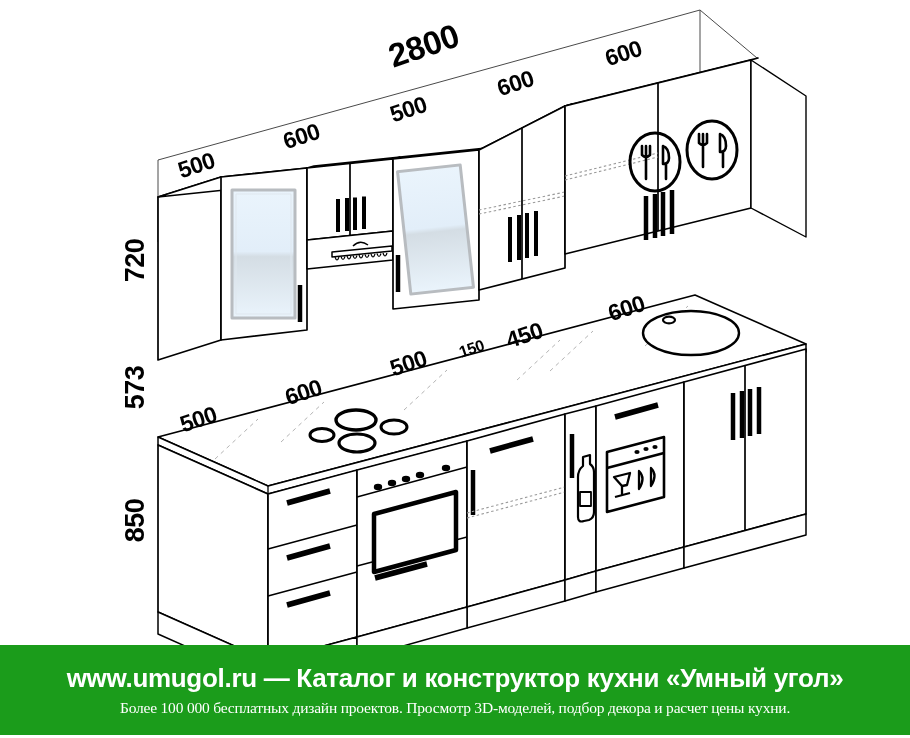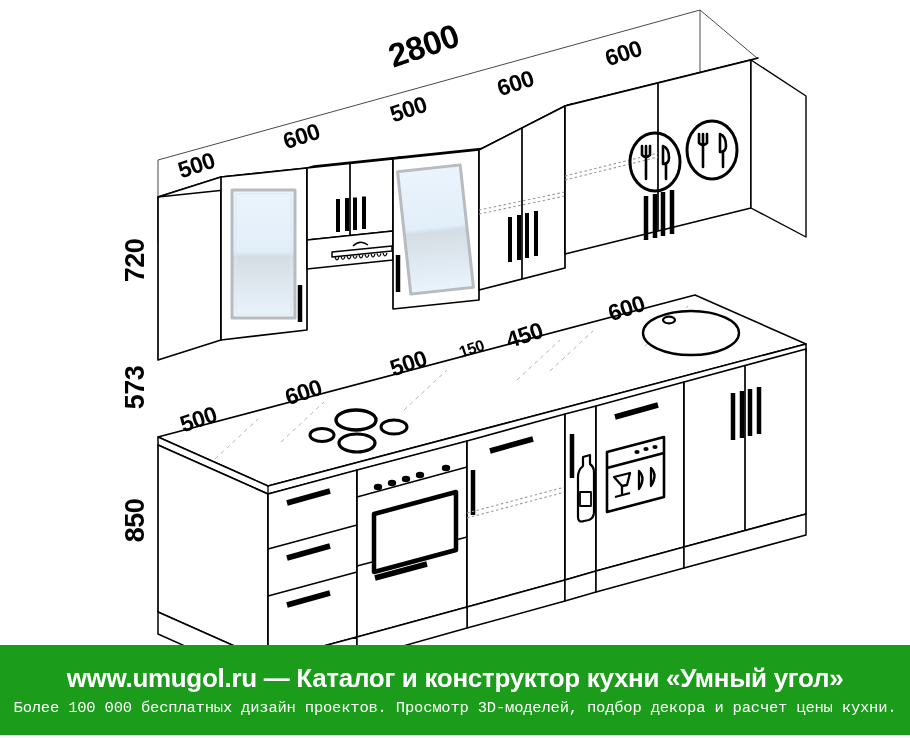--- a/index.html
+++ b/index.html
@@ -25,21 +25,21 @@
   
   #banner{position:absolute;left:0;top:645px;width:910px;height:90px;
           background:#1b9c1b;box-sizing:border-box;
           display:flex;flex-direction:column;
           align-items:center;justify-content:center;}
   #banner-line1{color:#ffffff;font-weight:bold;font-size:26px;
                 letter-spacing:-0.3px;white-space:nowrap;
                 font-family:"Liberation Sans", sans-serif;
                 margin-bottom:5px;}
   #banner-line2{color:#ffffff;font-size:15.5px;white-space:nowrap;
-                font-family:Liberation Mono, monospace;
+                font-family:Liberation Serif, serif;
                 letter-spacing:-0.2px;}
 </style>
 </head>
 <body>
 
 <div id="root">
 
   <div id="drawing">
   <svg width="910" height="648" viewBox="0 0 910 648" xmlns="http://www.w3.org/2000/svg">
     <defs>

